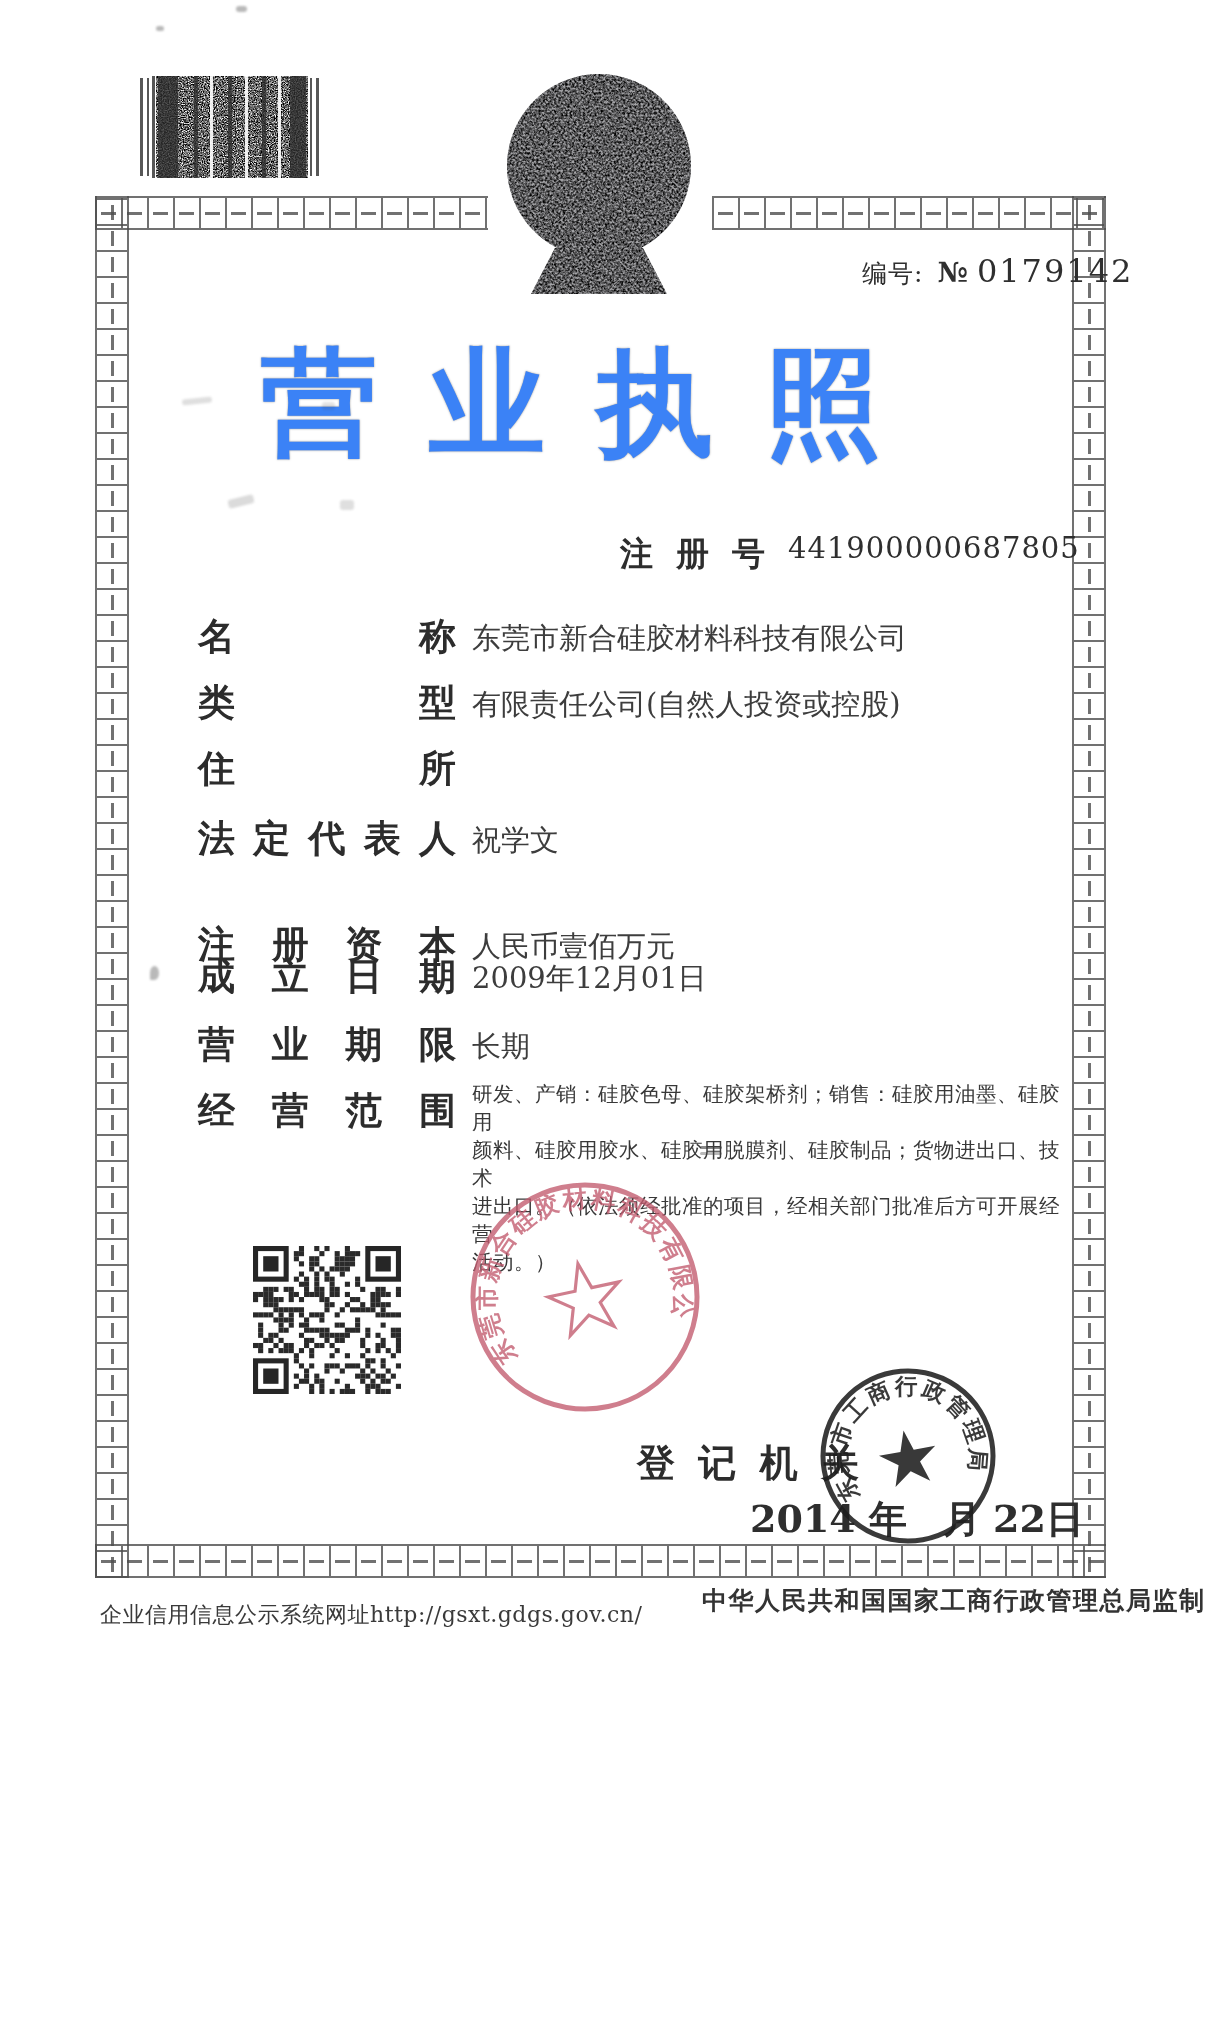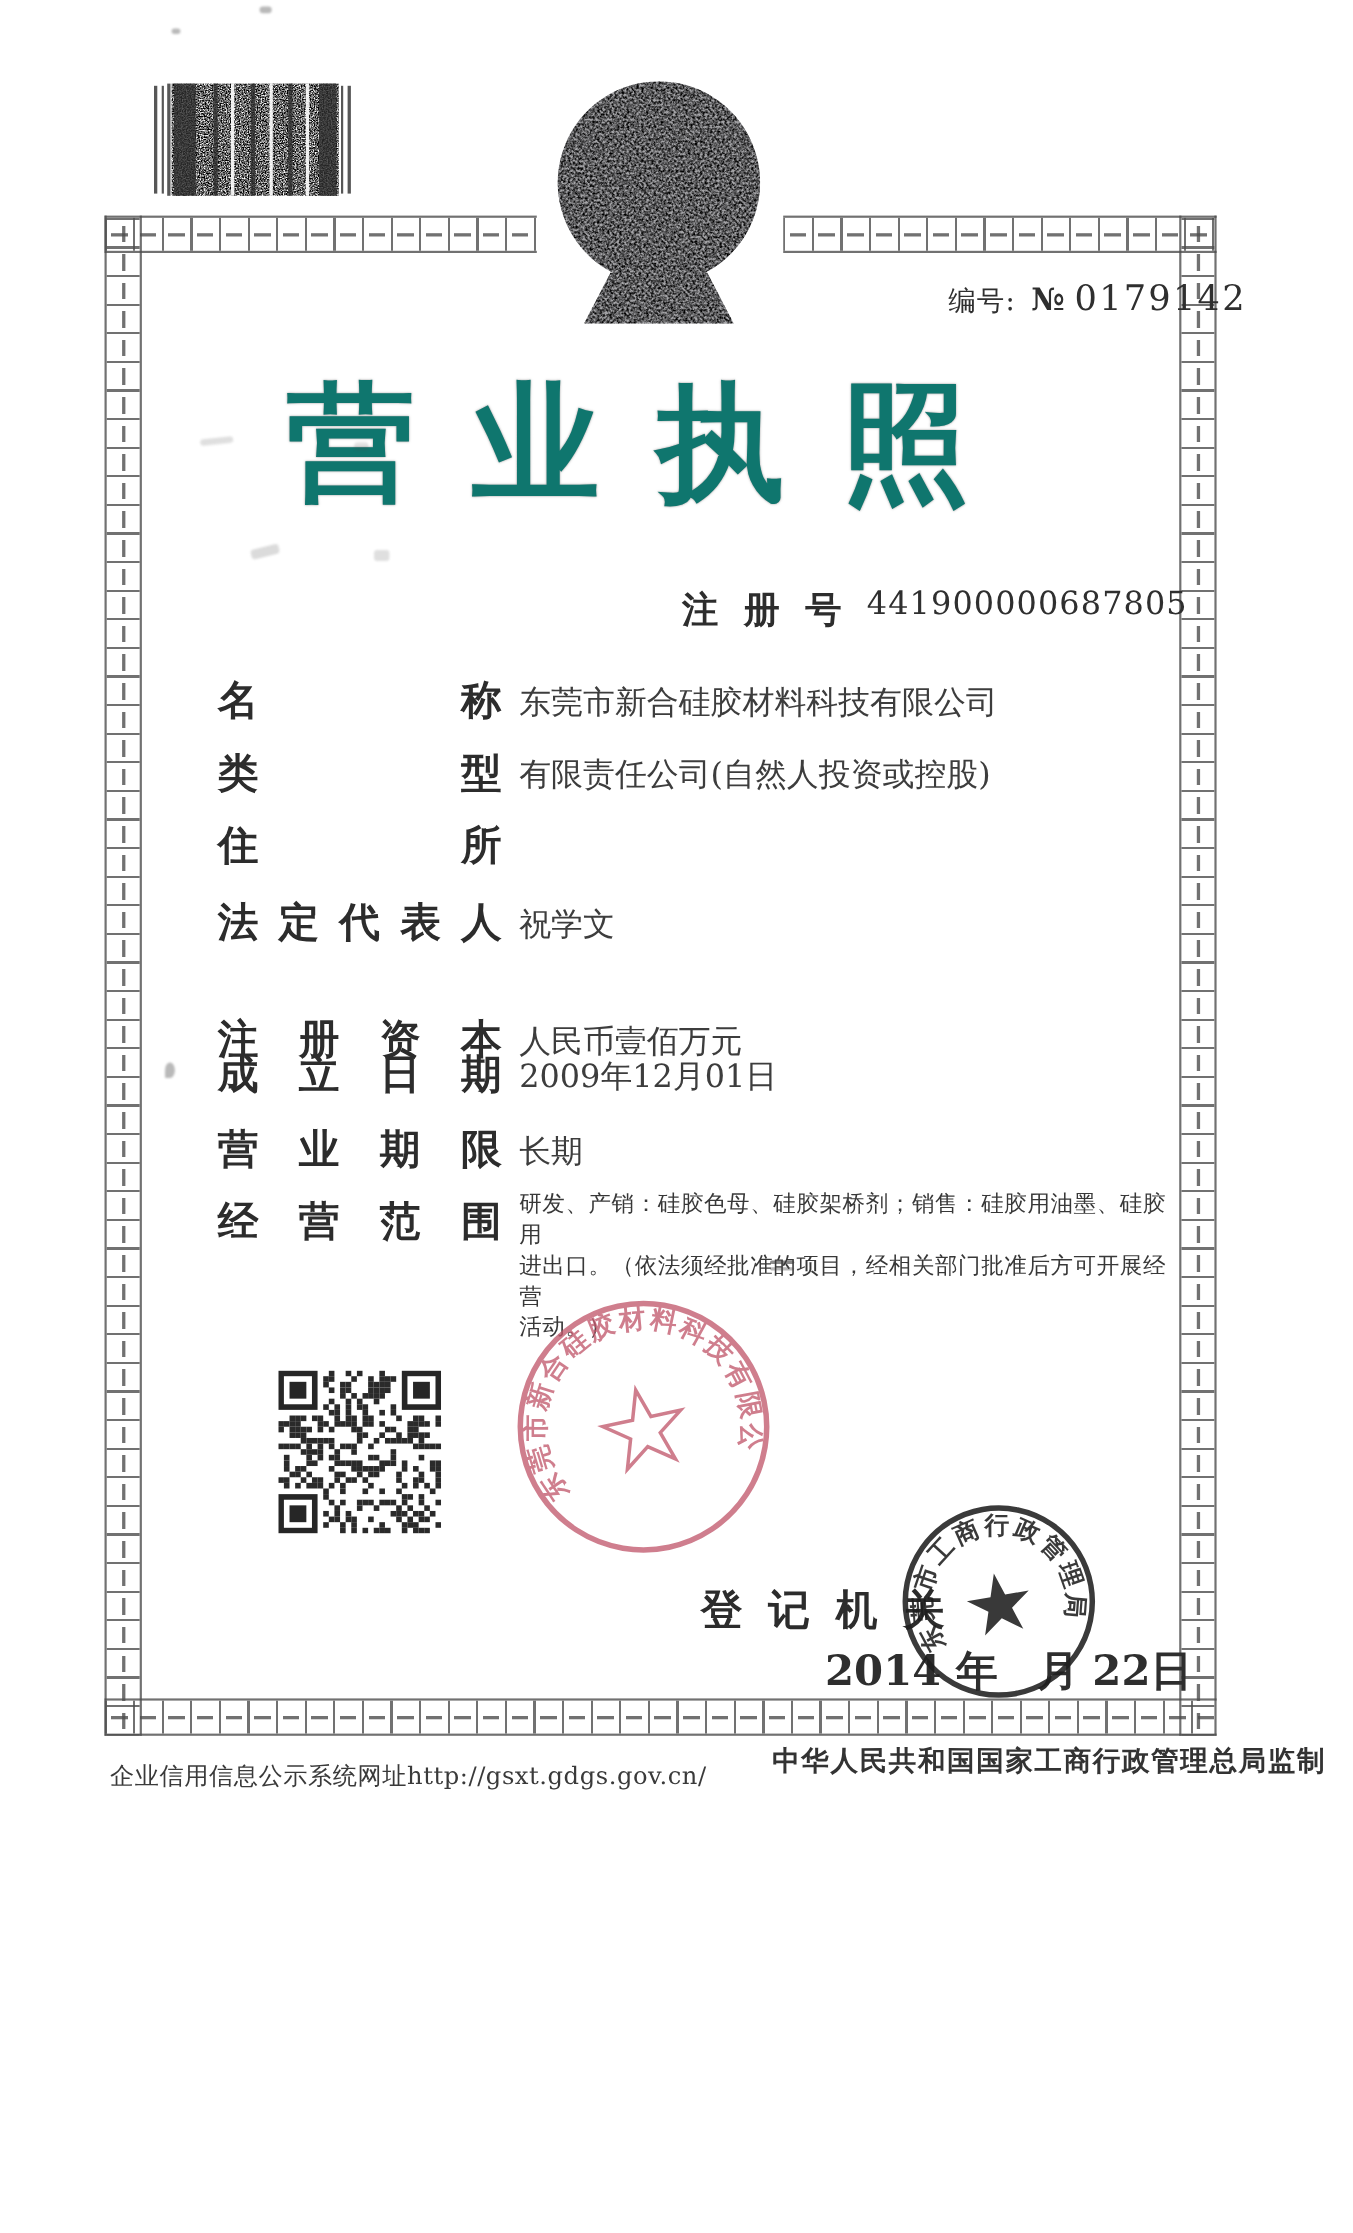--- a/index.html
+++ b/index.html
@@ -21,21 +21,21 @@
       repeating-linear-gradient(0deg,#4e4e4e 0 2px,transparent 2px 26px),
       repeating-linear-gradient(0deg,transparent 0 6px,#4e4e4e 6px 21px,transparent 21px 26px);
     background-size:100% 100%,3px 100%;
     background-position:0 0,center 0;
     background-repeat:repeat,repeat-y;}
   
   .serial-line{left:862px;top:252px;font-size:25px;color:#2f2f2f;white-space:nowrap;letter-spacing:1px;}
   .serial-line .no-sign{font-weight:700;font-size:28px;padding:0 8px 0 14px;}
   .serial-line .serial-num{font-size:32px;letter-spacing:2px;}
   .page-title{left:597px;top:326px;transform:translateX(-50%);white-space:nowrap;
-    font-size:116px;font-weight:700;letter-spacing:52px;color:#0f766e;
+    font-size:116px;font-weight:700;letter-spacing:52px;color:#3b82f6;
     text-shadow:0 0 2px rgba(40,40,40,.55);}
   .reg-label{left:620px;top:532px;width:145px;font-size:33px;font-weight:600;color:#2d2d2d;
     text-align:justify;text-align-last:justify;}
   .reg-number{left:788px;top:531px;font-size:29px;letter-spacing:1px;color:#2f2f2f;}
   .f-row{position:absolute;left:198px;width:910px;}
   .f-label{display:inline-block;width:258px;font-size:37px;font-weight:600;color:#2c2c2c;
     text-align:justify;text-align-last:justify;vertical-align:top;}
   .f-value{position:absolute;left:274px;top:7px;font-size:29px;color:#3d3d3d;white-space:nowrap;}
   .scope-block{position:absolute;left:274px;top:-6px;width:595px;font-size:20.5px;
     line-height:28px;color:#383838;letter-spacing:.5px;}
@@ -139,20 +139,21 @@
   <span class="f-value">2009年12月01日</span>
 </div>
 <div class="f-row" style="top:1020px;">
   <span class="f-label">营业期限</span>
   <span class="f-value">长期</span>
 </div>
 <div class="f-row" style="top:1086px;">
   <span class="f-label">经营范围</span>
   <div class="scope-block">
     <div>研发、产销：硅胶色母、硅胶架桥剂；销售：硅胶用油墨、硅胶用</div>
+    <div>颜料、硅胶用胶水、硅胶用脱膜剂、硅胶制品；货物进出口、技术</div>
     <div>进出口。（依法须经批准的项目，经相关部门批准后方可开展经营</div>
     <div>活动。）</div>
   </div>
 </div>
 
 <svg class="abs" style="left:253px;top:1246px;" width="148" height="148" viewBox="0 0 148 148" id="qr-svg">
   <g stroke="#262626" fill="none" stroke-width="5.1">
     <rect x="2.55" y="2.55" width="30.6" height="30.6"></rect>
     <rect x="114.85" y="2.55" width="30.6" height="30.6"></rect>
     <rect x="2.55" y="114.85" width="30.6" height="30.6"></rect>

